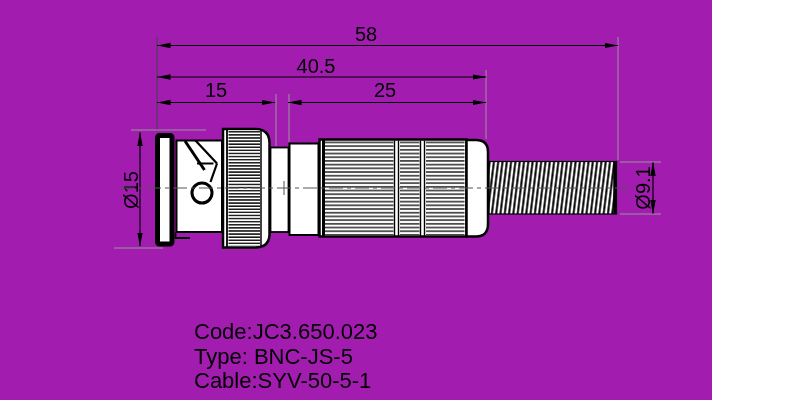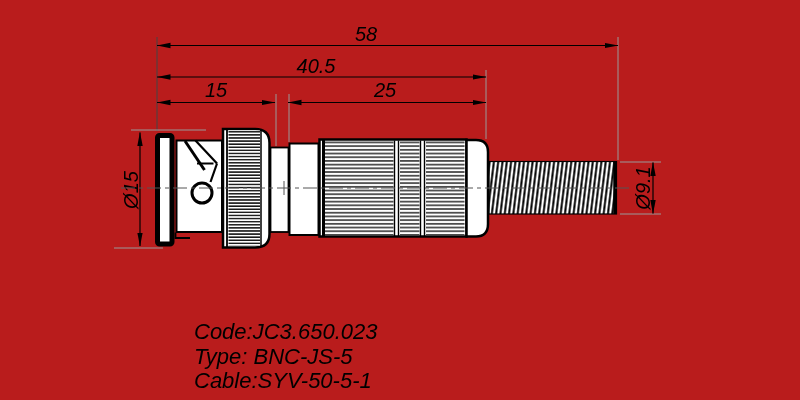--- a/index.html
+++ b/index.html
@@ -5,24 +5,23 @@
   html, body {
     margin: 0;
     padding: 0;
     background: #ffffff;
     width: 800px;
     height: 400px;
     overflow: hidden;
   }
   .canvas {
     position: relative;
-    width: 800px;
+    width: 712px;
     height: 400px;
-    background: #b91c1c;
-    font-style: italic;
+    background: #a21caf;
   }
   svg text {
     font-family: "Liberation Sans", "DejaVu Sans", sans-serif;
     fill: #000000;
   }
   .dim-text  { font-size: 20px; }
   .info-text { font-size: 22px; }
   .part      { stroke: #000000; fill: #ffffff; }
   .ext       { stroke: #999999; stroke-width: 1; fill: none; }
   .ext-dark  { stroke: #444444; stroke-width: 1; fill: none; }

